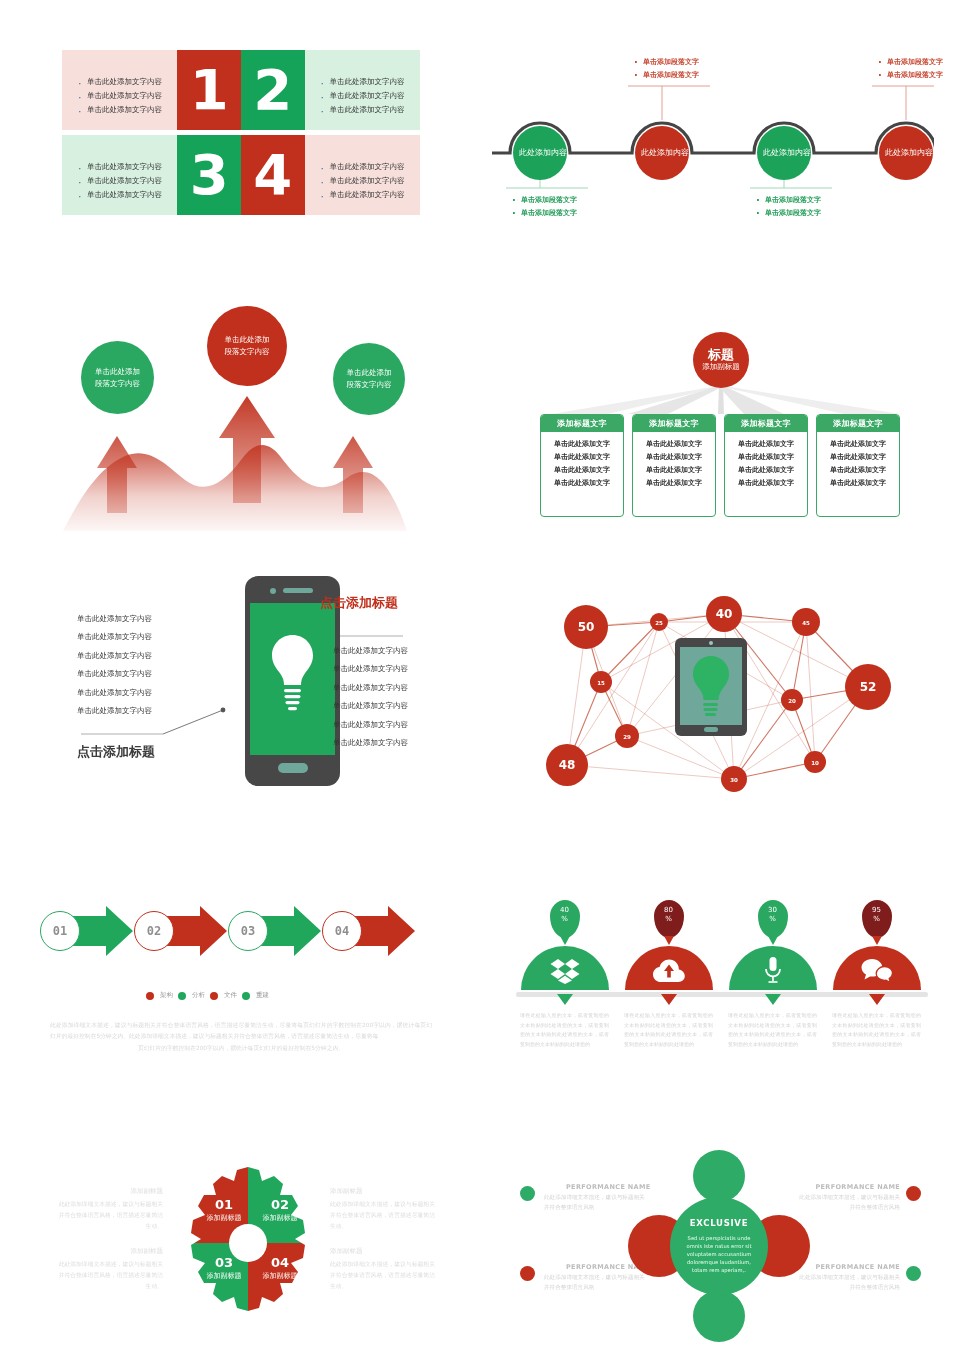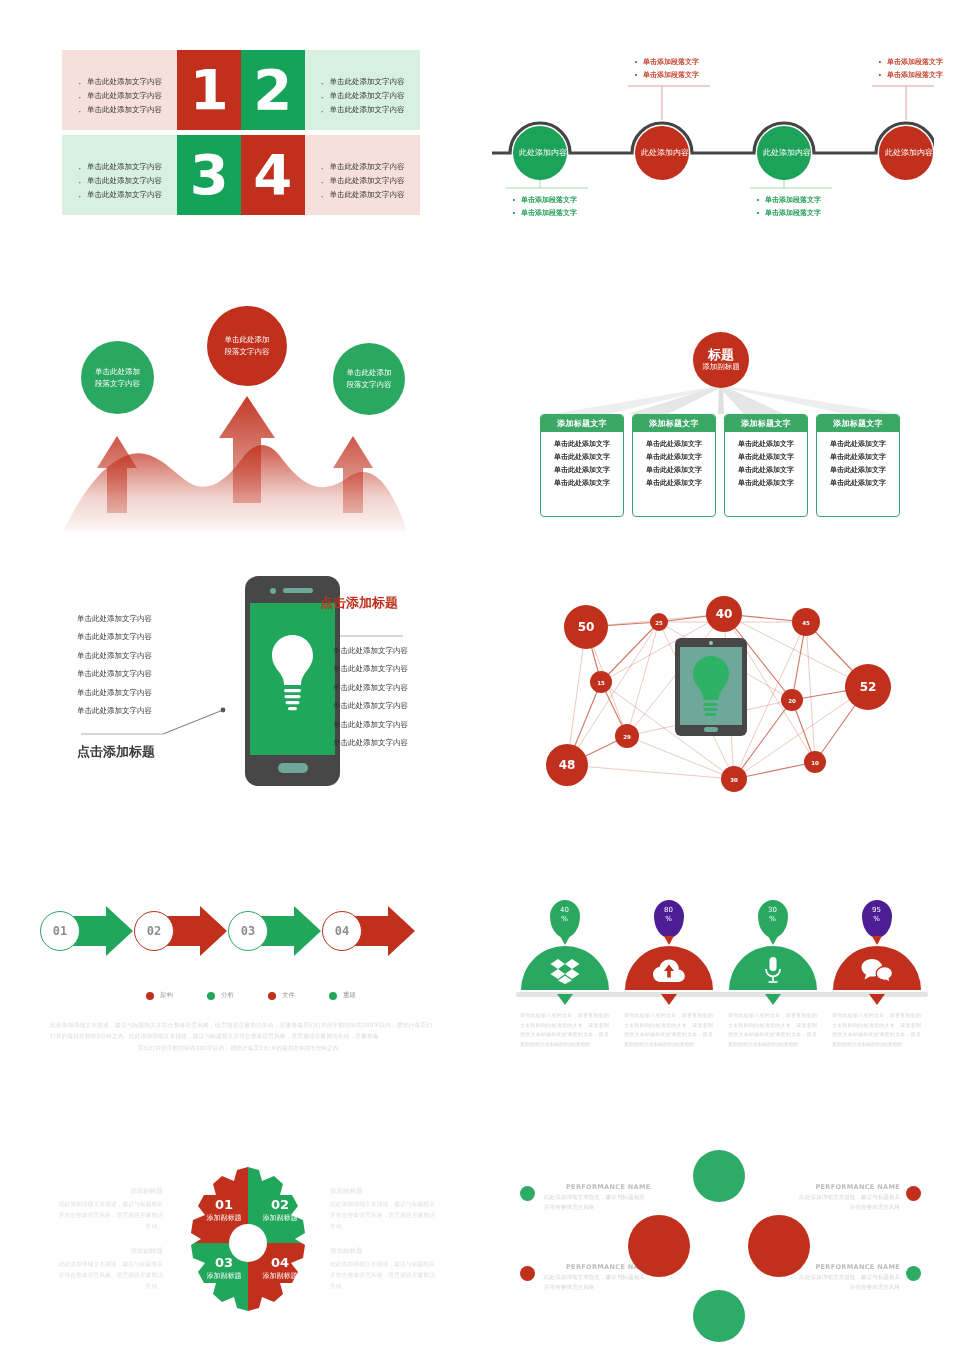--- a/index.html
+++ b/index.html
@@ -139,21 +139,21 @@
   #s7 { left: 28px; top: 898px; width: 420px; height: 175px; }
   .arrow-wrap { position: absolute; left: 0; top: 0; }
   .arw-num {
     position: absolute; width: 40px; height: 40px; border-radius: 50%;
     background: #fff; display: flex; align-items: center; justify-content: center;
     font-size: 12px; font-weight: bold; color: #8f8f8f; z-index: 4;
     font-family: "DejaVu Sans Mono", monospace;
   }
   .arw-num.g { border: 1px solid #2aa862; }
   .arw-num.r { border: 1px solid #c0301c; }
-  .legend { position: absolute; left: 118px; top: 93px; display: flex; gap: 34px; }
+  .legend { position: absolute; left: 118px; top: 93px; display: flex; gap: 5px; }
   .legend .it { display: flex; align-items: center; gap: 6px; }
   .legend .dot { width: 8px; height: 8px; border-radius: 50%; }
   .legend .lb { font-size: 6.5px; color: #9a9a9a; }
   .para-gray {
     position: absolute; left: 22px; top: 122px; width: 382px;
     font-size: 5.8px; color: #d8d8d8; line-height: 1.95; text-align: justify;
   }
   .para-gray .ctr { display: block; text-align: center; }
 
   
@@ -165,21 +165,21 @@
     color: #fff; font-size: 7px; text-align: center;
     display: flex; flex-direction: column; align-items: center; justify-content: flex-start;
     padding-top: 6px; line-height: 1.35;
   }
   .pin::after {
     content: ""; position: absolute; left: 50%; bottom: -7px; margin-left: -5px;
     border-left: 5px solid transparent; border-right: 5px solid transparent;
     border-top: 9px solid currentColor;
   }
   .pin.g { background: #2aa862; color: #2aa862; }
-  .pin.r { background: #4c1d95; color: #c0301c; }
+  .pin.r { background: #7f1d1d; color: #c0301c; }
   .pin span { color: #fff; }
   .dome {
     width: 88px; height: 44px; margin: 8px auto 0;
     border-radius: 44px 44px 0 0;
     display: flex; align-items: flex-end; justify-content: center; padding-bottom: 6px;
   }
   .dome.g { background: #2aa862; }
   .dome.r { background: #c0301c; }
   .dome svg { display: block; }
   .base-bar {
@@ -720,20 +720,24 @@
       <div class="h">添加副标题</div>
       <div class="p">此处添加详细文本描述，建议与标题相关并符合整体语言风格，语言描述尽量简洁生动。</div>
     </div>
   </div>
 
   <div class="panel" id="s10">
     <div class="ex-bub g" style="left:193px; top:0px; width:52px; height:52px;"></div>
     <div class="ex-bub g" style="left:193px; top:140px; width:52px; height:52px;"></div>
     <div class="ex-bub r" style="left:128px; top:65px; width:62px; height:62px;"></div>
     <div class="ex-bub r" style="left:248px; top:65px; width:62px; height:62px;"></div>
+    <div class="ex-center">
+      <div class="t">EXCLUSIVE</div>
+      <div class="b">Sed ut perspiciatis unde omnis iste natus error sit voluptatem accusantium doloremque laudantium, totam rem aperiam,.</div>
+    </div>
 
     <div class="perf-dot" style="left:20px; top:36px; width:15px; height:15px; background:#2eab66;"></div>
     <div class="perf" style="left:44px; top:32px;">
       <div class="nm">PERFORMANCE NAME</div>
       <div class="ds">此处添加详细文本描述，建议与标题相关</div>
       <div class="ds">并符合整体语言风格</div>
     </div>
 
     <div class="perf-dot" style="left:406px; top:36px; width:15px; height:15px; background:#c0301c;"></div>
     <div class="perf ralign" style="left:282px; top:32px;">

